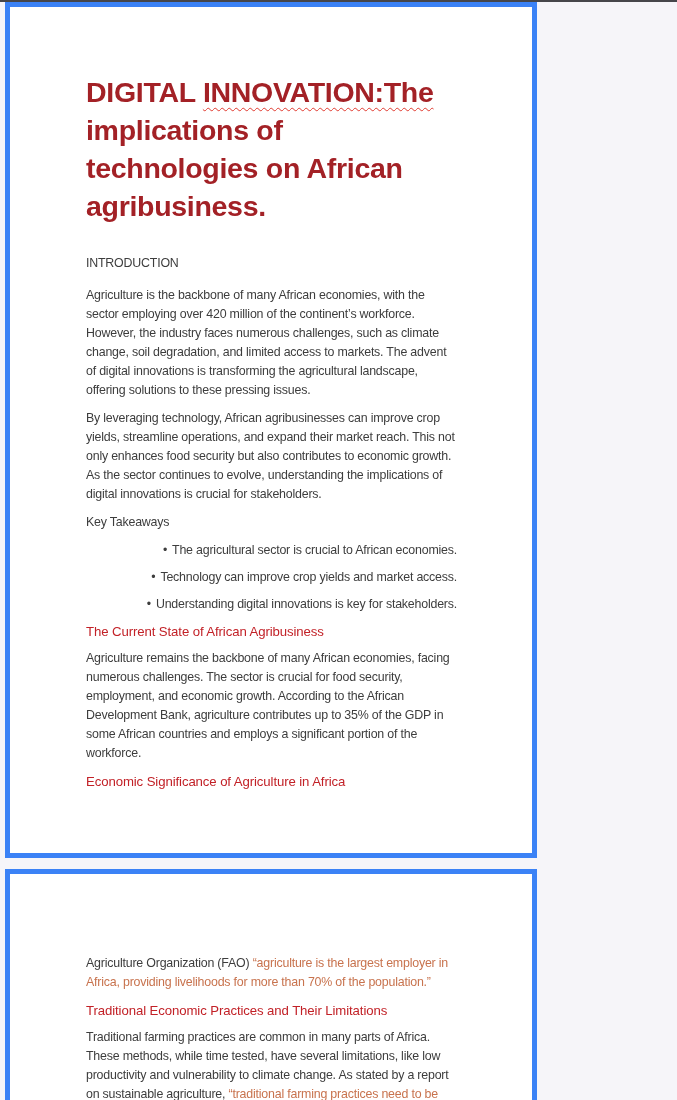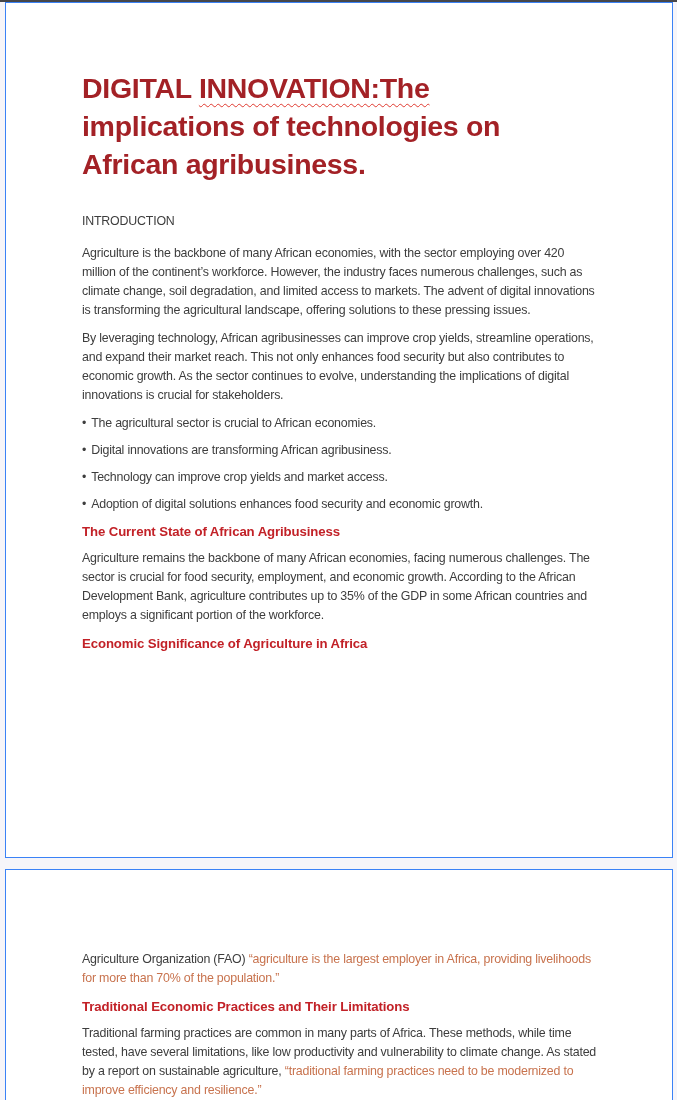--- a/index.html
+++ b/index.html
@@ -4,24 +4,24 @@
 <style>
   html, body { margin: 0; padding: 0; }
   body {
     width: 677px; height: 1100px; overflow: hidden;
     background: #f6f5f9;
     font-family: "Liberation Sans", sans-serif;
   }
   .top-edge { height: 2px; background: #46464a; }
   .page {
     box-sizing: border-box;
-    width: 668px;
+    width: 532px;
     margin-left: 5px;
     background: #ffffff;
-    border: 1px solid #3b82f6;
+    border: 5px solid #3b82f6;
   }
   .page-1 { height: 856px; padding: 66px 75px 0 76px; }
   .page-gap { height: 11px; }
   .page-2 { height: 430px; padding: 80px 75px 0 76px; }
 
   h1.doc-title {
     margin: 0 0 29px 0;
     font-size: 28.5px; line-height: 38px;
     font-weight: bold; color: #a32126;
     letter-spacing: -0.3px;
@@ -32,49 +32,49 @@
     text-decoration-color: #e03a30;
     text-decoration-thickness: 1px;
     text-underline-offset: 5px;
   }
   p.body {
     margin: 0 0 9px 0;
     font-size: 12.4px; line-height: 19px;
     color: #3d3d3d; letter-spacing: -0.2px;
   }
   p.intro-label { margin-bottom: 13px; }
-  p.bullet { margin-bottom: 8px; }
+  p.bullet { margin-bottom: 8px; text-align: right; }
   .dot { padding-right: 5px; }
   h2.red-heading {
     margin: 0 0 8px 0;
     font-size: 13.2px; line-height: 19px;
-    font-weight: bold; color: #c22127;
+    font-weight: normal; color: #c22127;
     letter-spacing: -0.1px;
   }
   .quote { color: #c8734e; }
 </style>
 </head>
 <body>
 
 <div class="top-edge"></div>
 
 <section class="page page-1">
   <h1 class="doc-title"><span>DIGITAL </span><span class="squiggle">INNOVATION:The</span><span> implications of technologies on African agribusiness.</span></h1>
 
   <p class="body intro-label">INTRODUCTION</p>
 
   <p class="body">Agriculture is  the backbone of many African economies, with the sector employing over 420 million of the continent’s workforce. However, the industry faces numerous challenges, such as climate change, soil degradation, and limited access to markets. The advent of digital innovations is transforming the agricultural landscape, offering solutions to these pressing issues.</p>
 
   <p class="body">By leveraging technology, African agribusinesses can improve crop yields, streamline operations, and expand their market reach. This not only enhances food security but also contributes to economic growth. As the sector continues to evolve, understanding the implications of digital innovations is crucial for stakeholders.</p>
 
+  <p class="body">Key Takeaways</p>
 
   <p class="body bullet"><span class="dot">•</span><span>The agricultural sector is crucial to African economies.</span></p>
-  <p class="body bullet"><span class="dot">•</span><span>Digital innovations are transforming African agribusiness.</span></p>
   <p class="body bullet"><span class="dot">•</span><span>Technology can improve crop yields and market access.</span></p>
-  <p class="body bullet"><span class="dot">•</span><span>Adoption of digital solutions enhances food security and economic growth.</span></p>
+  <p class="body bullet"><span class="dot">•</span><span>Understanding digital innovations is key for stakeholders.</span></p>
 
   <h2 class="red-heading">The Current State of African Agribusiness</h2>
 
   <p class="body">Agriculture remains the backbone of many African economies, facing numerous challenges. The sector is crucial for food security, employment, and economic growth. According to the African Development Bank, agriculture contributes up to 35% of the GDP in some African countries and employs a significant portion of the workforce.</p>
 
   <h2 class="red-heading">Economic Significance of Agriculture in Africa</h2>
 
 </section>
 
 <div class="page-gap"></div>

